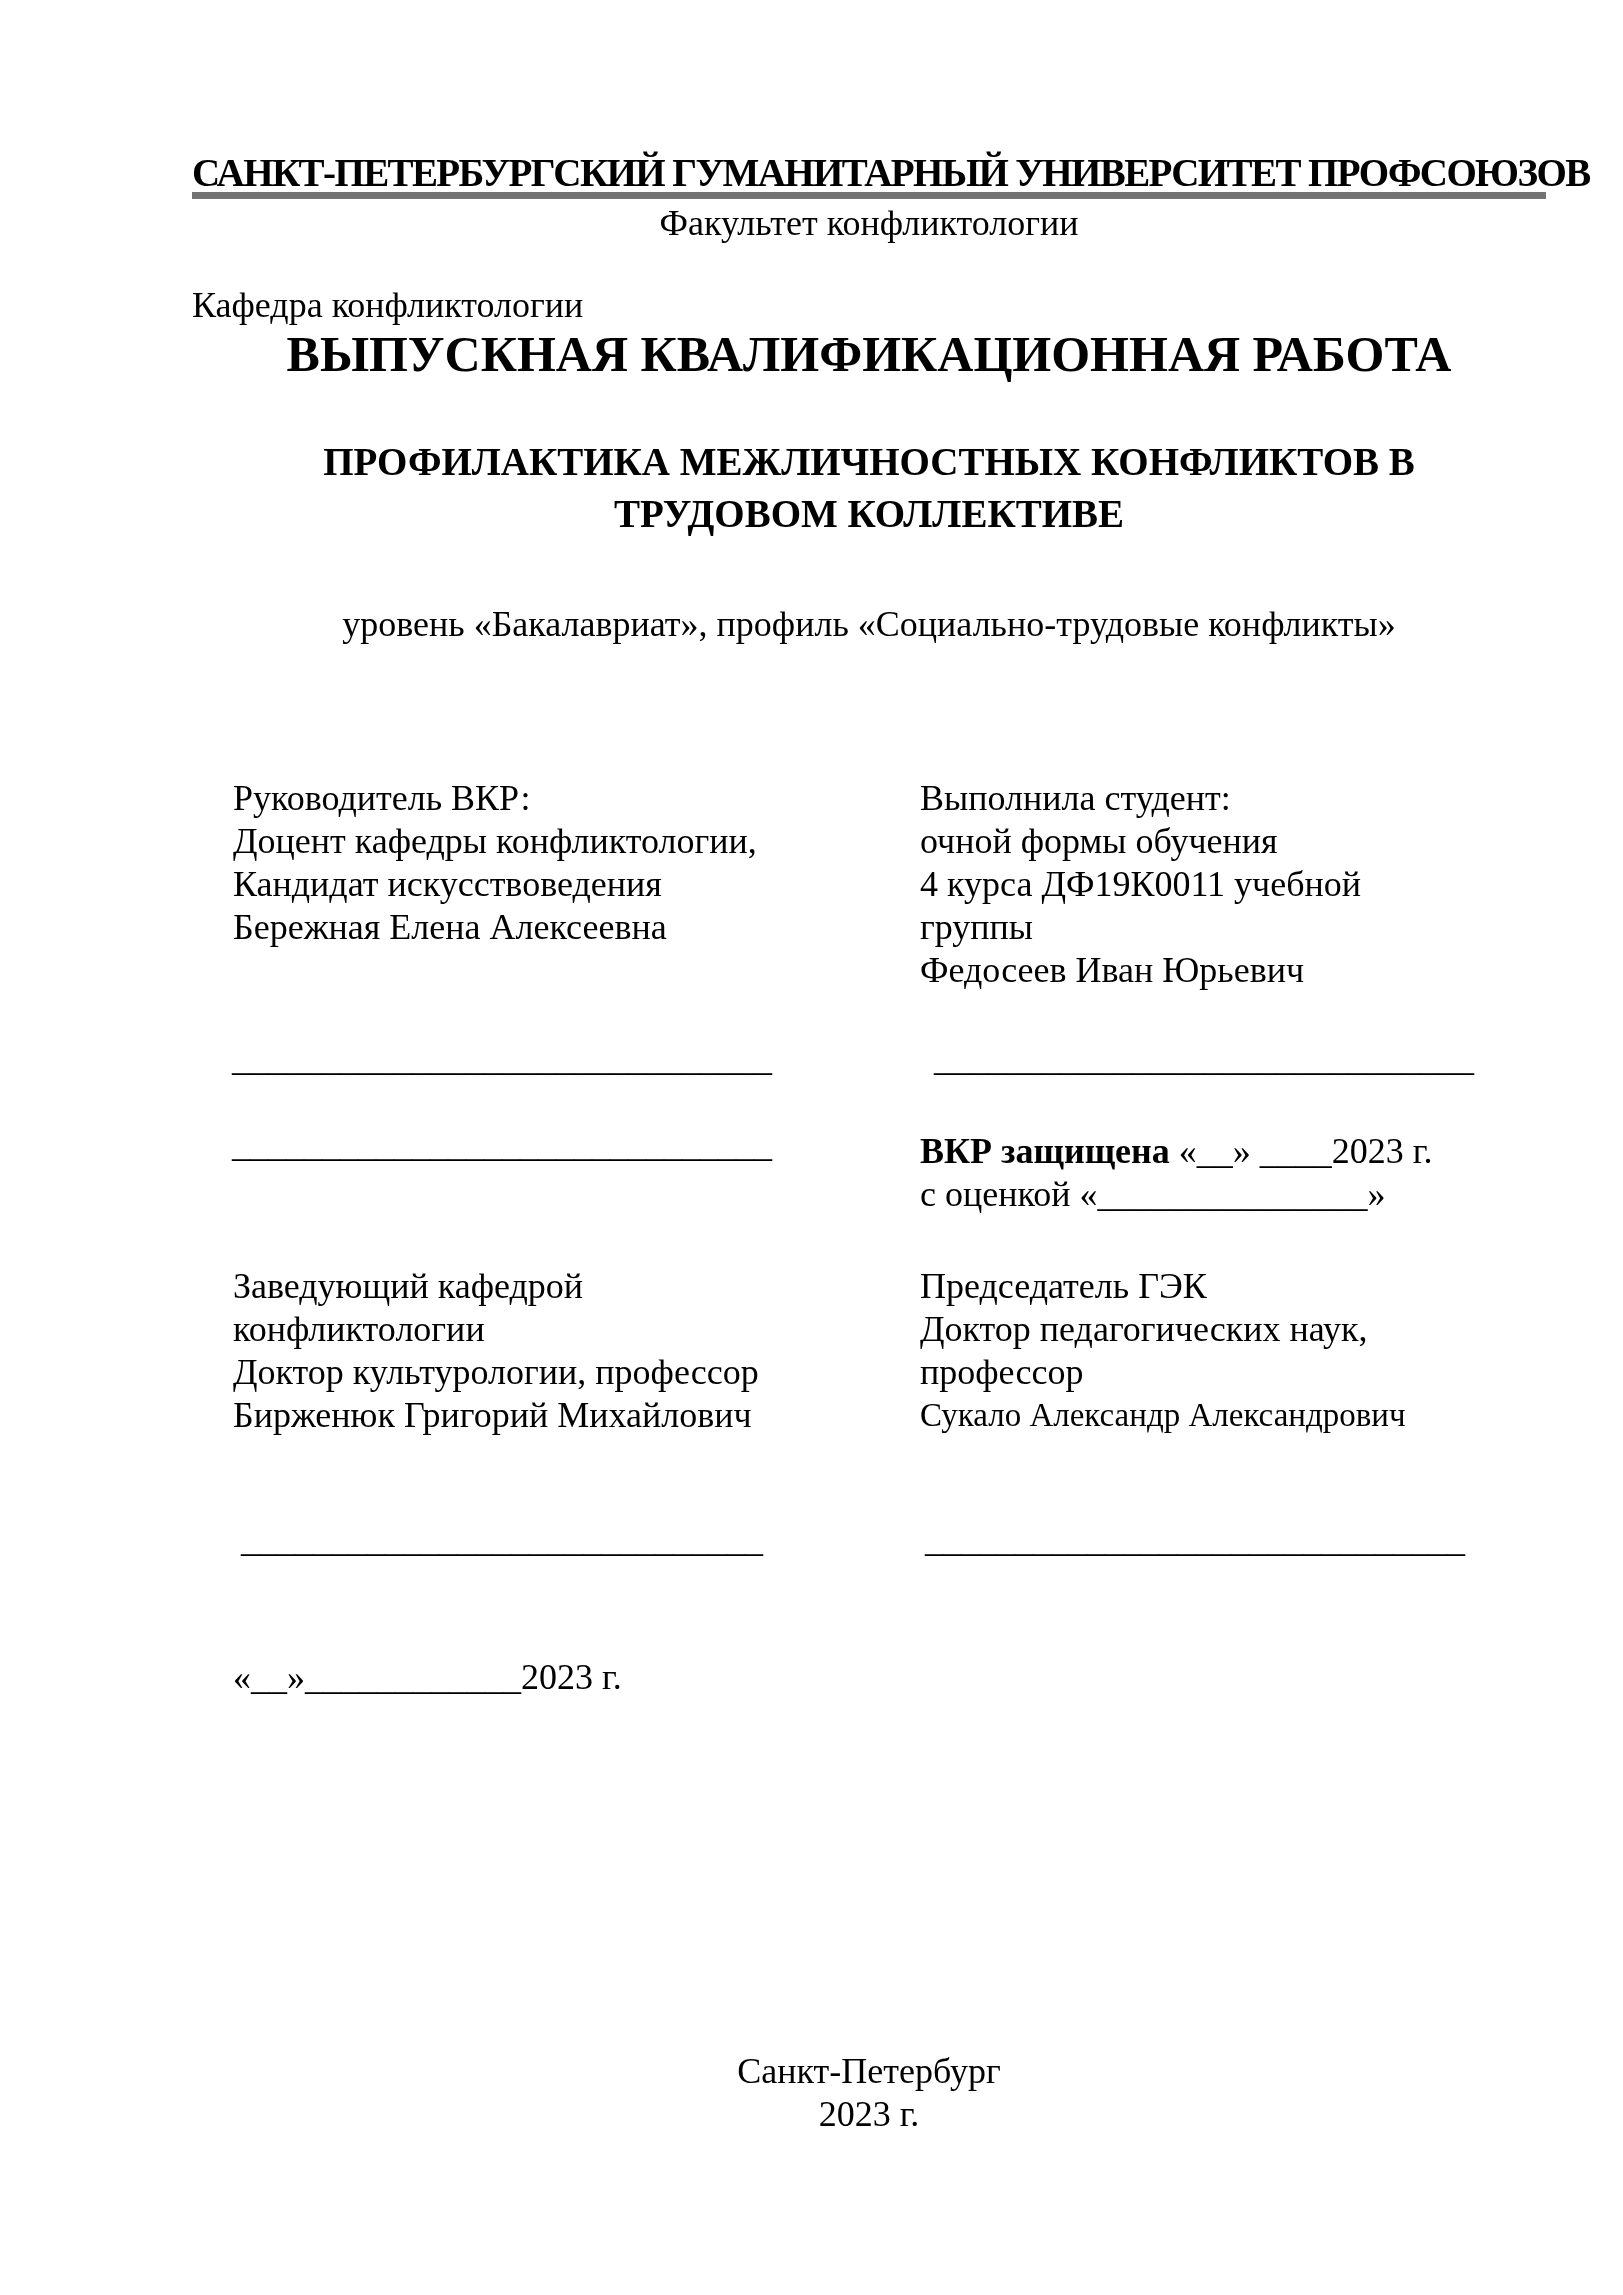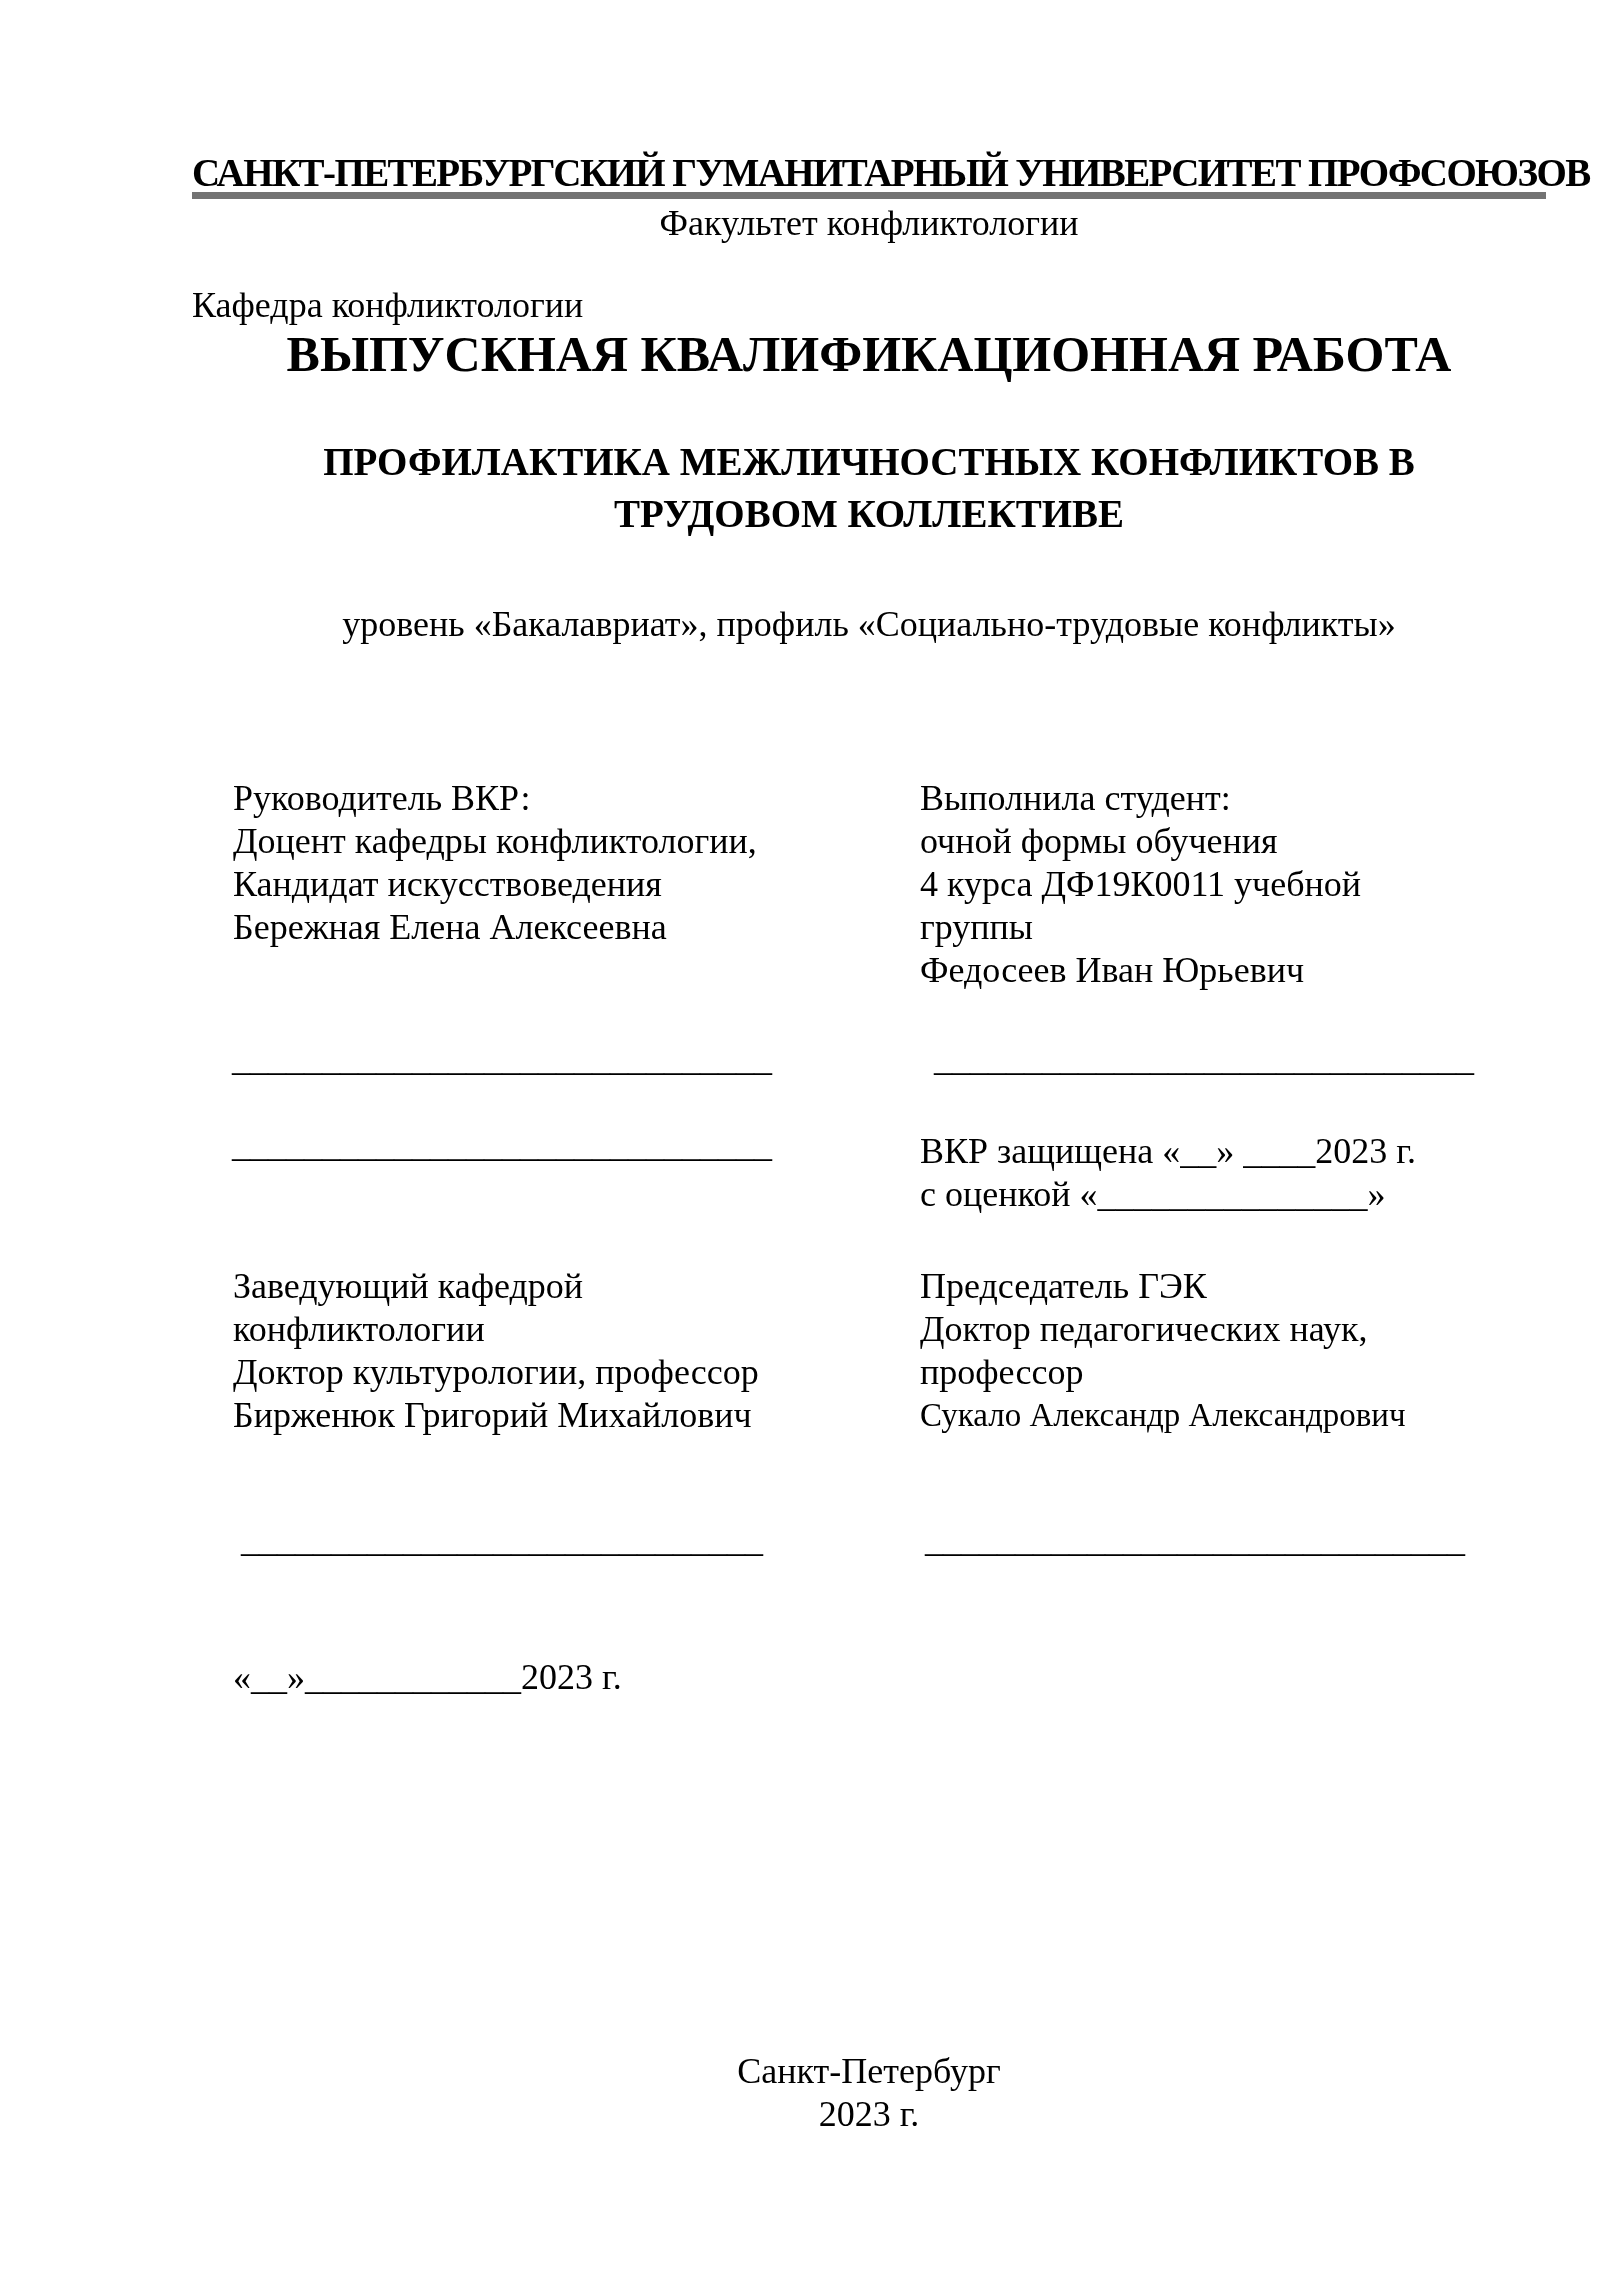--- a/index.html
+++ b/index.html
@@ -65,21 +65,21 @@
   .block { line-height: 43px; }
   .left-col  { left: 233px;  width: 675px; }
   .right-col { left: 920px; width: 628px; }
   .block-1 { top: 777px; }
   .sig { line-height: 43px; letter-spacing: 0; }
   .sig-r1-left  { left: 232px;  top: 1037px; }
   .sig-r1-right { left: 934px; top: 1037px; }
   .sig-left-2   { left: 232px;  top: 1123px; }
   .defense { left: 920px; top: 1130px; line-height: 43px; white-space: normal; width: 652px; }
   .defense .line { white-space: nowrap; }
-  .bold { font-weight: normal; }
+  .bold { font-weight: bold; }
   .block-2 { top: 1265px; }
   .chair-name { font-size: 33px; }
   .sig-r2-left  { left: 241px;  top: 1518px; }
   .sig-r2-right { left: 925px; top: 1518px; }
   .date-blank { left: 233px; top: 1656px; line-height: 43px; }
   .footer {
     top: 2050px;
     text-align: center;
     line-height: 43px;
   }

